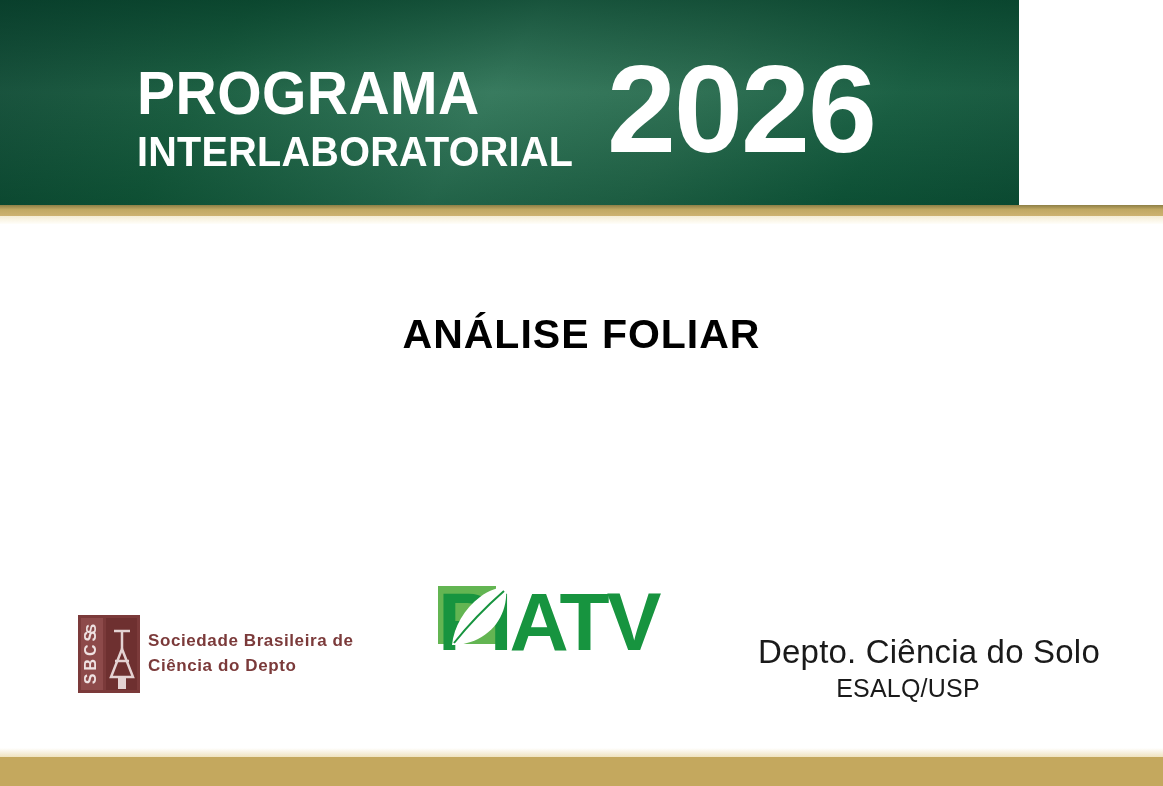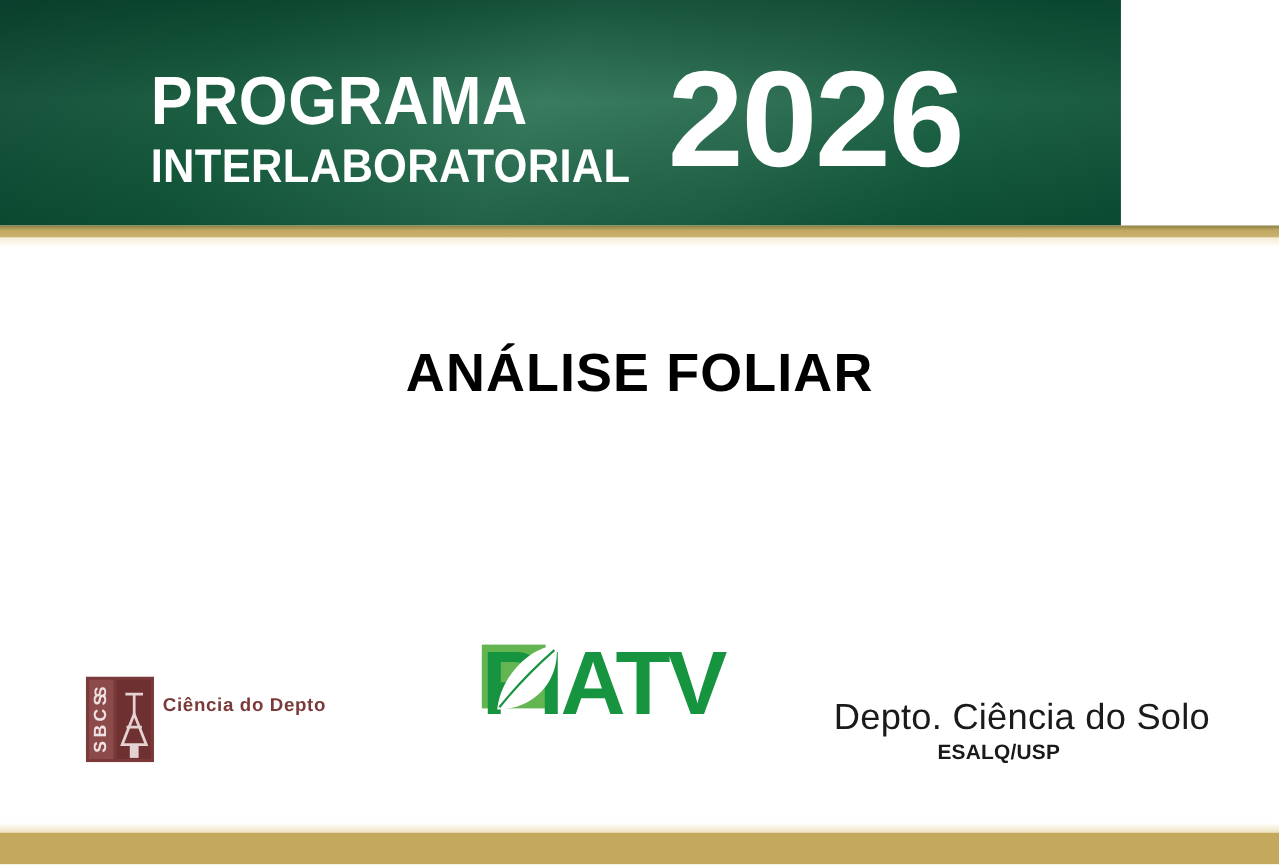--- a/index.html
+++ b/index.html
@@ -120,21 +120,21 @@
     background: linear-gradient(0deg, #efe3c0 0%, #ffffff 100%);
   }
 
   
   .main-title {
     position: absolute;
     left: 0;
     top: 311px;
     width: 1163px;
     text-align: center;
-    font-size: 49px;
+    font-size: 41px;
     font-weight: bold;
     color: #000000;
     letter-spacing: 1px;
   }
 
   
   .elements-bar {
     position: absolute;
     left: 52px;
     top: 382px;
@@ -249,22 +249,22 @@
     text-align: center;
     color: #1a1a1a;
   }
   .depto-l1 {
     font-size: 33px;
     font-weight: normal;
     letter-spacing: 0.2px;
     white-space: nowrap;
   }
   .depto-l2 {
-    font-size: 19px;
-    font-weight: bold;
+    font-size: 25px;
+    font-weight: normal;
     margin-top: 3px;
     letter-spacing: 0.2px;
     white-space: nowrap;
   }
 </style>
 </head>
 <body>
 
 <div class="page">
 
@@ -308,20 +308,21 @@
         </g>
         <g stroke="#e4d2d2" stroke-width="2.5" fill="none">
           <line x1="36" y1="16" x2="52" y2="16"></line>
           <line x1="44" y1="16" x2="44" y2="34"></line>
           <path d="M44 34 L33 62 L55 62 Z"></path>
           <line x1="37" y1="46" x2="51" y2="46"></line>
         </g>
         <rect x="40" y="63" width="8" height="11" fill="#e4d2d2"></rect>
       </svg>
       <div class="sbcs-text">
+        <div>Sociedade Brasileira de</div>
         <div>Ciência do Depto</div>
       </div>
     </div>
 
     <div class="piatv">
       <div class="piatv-top">
         <div class="piatv-square"></div>
         <div class="piatv-letters">PIATV</div>
         <svg class="piatv-leaf" viewBox="0 0 74 74">
           <path d="M62 4 C64 26 54 46 34 56 C24 61 14 62 8 62 C10 44 20 26 36 14 C45 7 55 4 62 4 Z" fill="#ffffff"></path>

